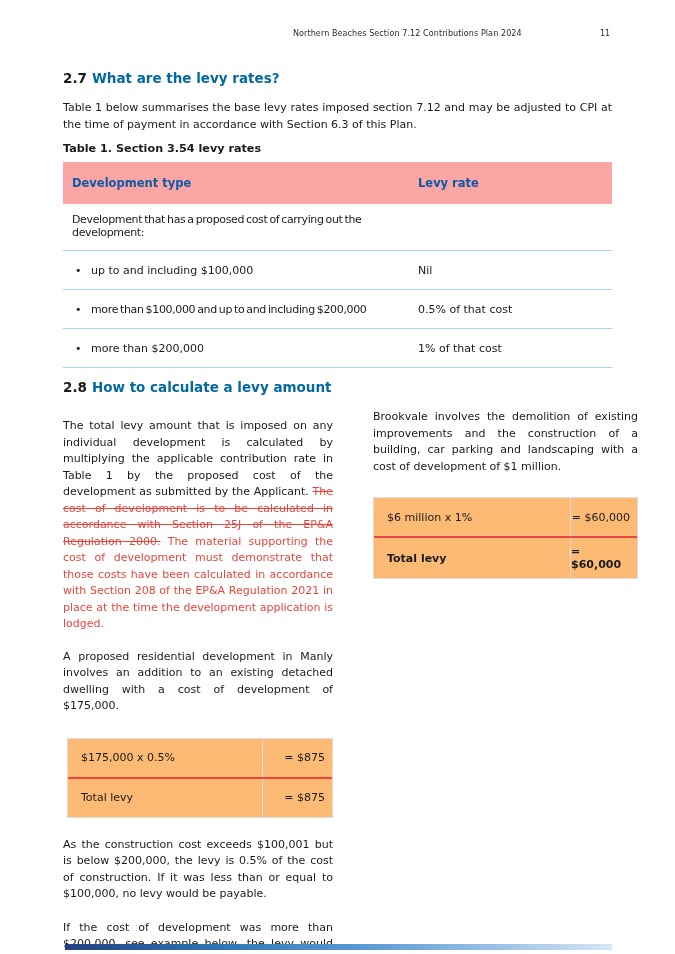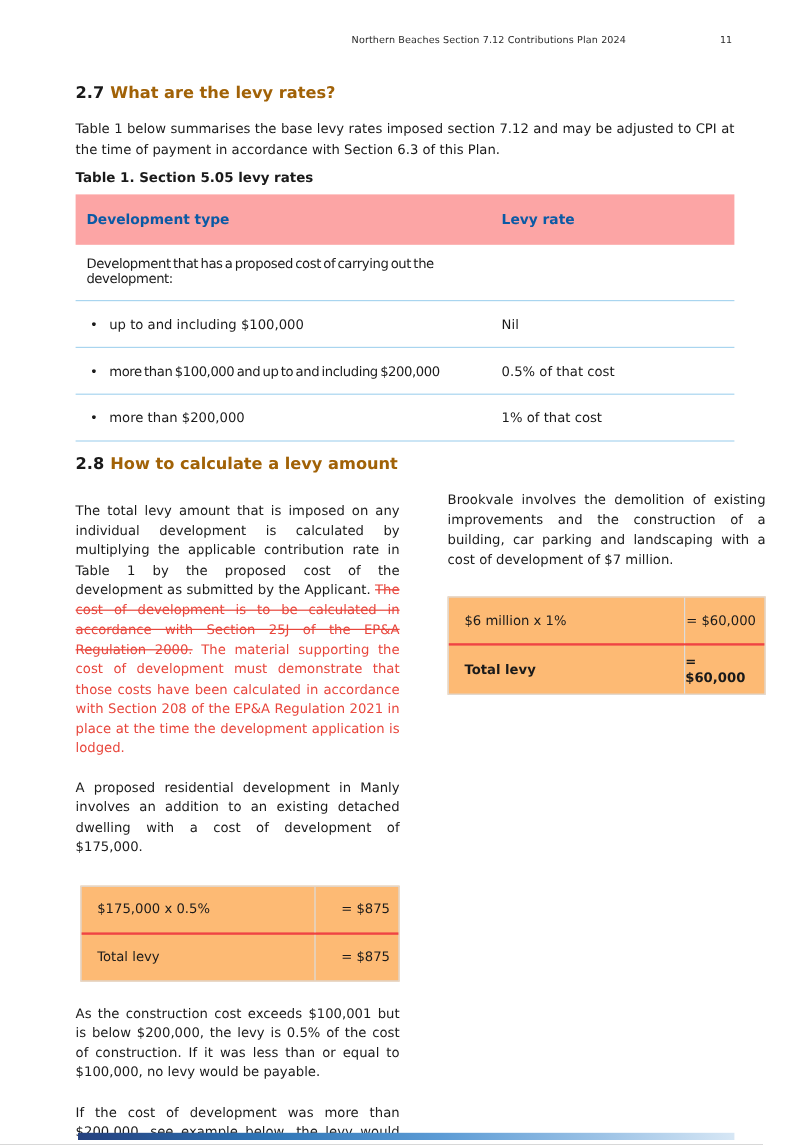--- a/index.html
+++ b/index.html
@@ -10,21 +10,21 @@
     font-family:"DejaVu Sans","Liberation Sans",sans-serif;
     color:#1a1a1a;
     margin:0 auto;
     overflow:hidden;
   }
   .doc-header-title{position:absolute;left:293px;top:29px;font-size:8px;color:#2b2b2b;letter-spacing:0.1px;}
   .doc-page-number{position:absolute;left:600px;top:29px;font-size:8px;color:#2b2b2b;}
   .content{position:absolute;left:63px;top:70px;width:549px;}
   .section-heading{font-size:13.5px;font-weight:bold;margin:0;line-height:17px;}
   .section-heading .sec-num{color:#1a1a1a;margin-right:5px;}
-  .section-heading .sec-title{color:#a16207;}
+  .section-heading .sec-title{color:#0369a1;}
   p{margin:0;font-size:11px;line-height:16.5px;text-align:justify;}
   .intro-para{margin-top:13px;}
   .table-caption{margin-top:9px;font-size:11.2px;font-weight:bold;text-align:left;}
   
   .levy-table{margin-top:7px;width:549px;font-size:11px;}
   .lt-head{display:flex;background:#fca5a5;height:42px;align-items:center;}
   .lt-head .lt-c1,.lt-head .lt-c2{font-weight:bold;color:#0b5aa5;font-size:11.5px;}
   .lt-c1{width:347px;box-sizing:border-box;padding-left:9px;}
   .lt-c2{flex:1;box-sizing:border-box;padding-left:8px;}
   .lt-introrow{display:flex;padding:9px 0 11px 0;border-bottom:1px solid #a9d5ef;}
@@ -62,21 +62,21 @@
 
   <div class="doc-header-title">Northern Beaches Section 7.12 Contributions Plan 2024</div>
   <div class="doc-page-number">11</div>
 
   <div class="content">
 
     <h2 class="section-heading"><span class="sec-num">2.7</span><span class="sec-title">What are the levy rates?</span></h2>
 
     <p class="intro-para">Table 1 below summarises the base levy rates imposed section 7.12 and may be adjusted to CPI at the time of payment in accordance with Section 6.3 of this Plan.</p>
 
-    <div class="table-caption">Table 1. Section 5.05 levy rates</div>
+    <div class="table-caption">Table 1. Section 3.54 levy rates</div>
 
     <div class="levy-table">
       <div class="lt-head">
         <div class="lt-c1">Development type</div>
         <div class="lt-c2">Levy rate</div>
       </div>
       <div class="lt-introrow">
         <div class="lt-c1 condensed">Development that has a proposed cost of carrying out the development:</div>
         <div class="lt-c2"></div>
       </div>
@@ -128,21 +128,21 @@
 
         <p class="para-gap" style="margin-top:19px;">As the construction cost exceeds $100,001 but is below $200,000, the levy is 0.5% of the cost of construction. If it was less than or equal to $100,000, no levy would be payable.</p>
 
         <p class="para-gap" style="margin-top:17px;">If the cost of development was more than $200,000, see example below, the levy would increase to 1.0% of the cost of construction.</p>
 
       </div>
 
       <div class="col-gap"></div>
 
       <div class="col-right">
-        <p>Brookvale involves the demolition of existing improvements and the construction of a building, car parking and landscaping with a cost of development of $7 million.</p>
+        <p>Brookvale involves the demolition of existing improvements and the construction of a building, car parking and landscaping with a cost of development of $1 million.</p>
 
         <div class="ex-table ex-table-2">
           <div class="ex-row">
             <div class="ex-c1">$6 million x 1%</div>
             <div class="ex-c2">= $60,000</div>
           </div>
           <div class="ex-row bold-row" style="height:40px;">
             <div class="ex-c1">Total levy</div>
             <div class="ex-c2">= $60,000</div>
           </div>

